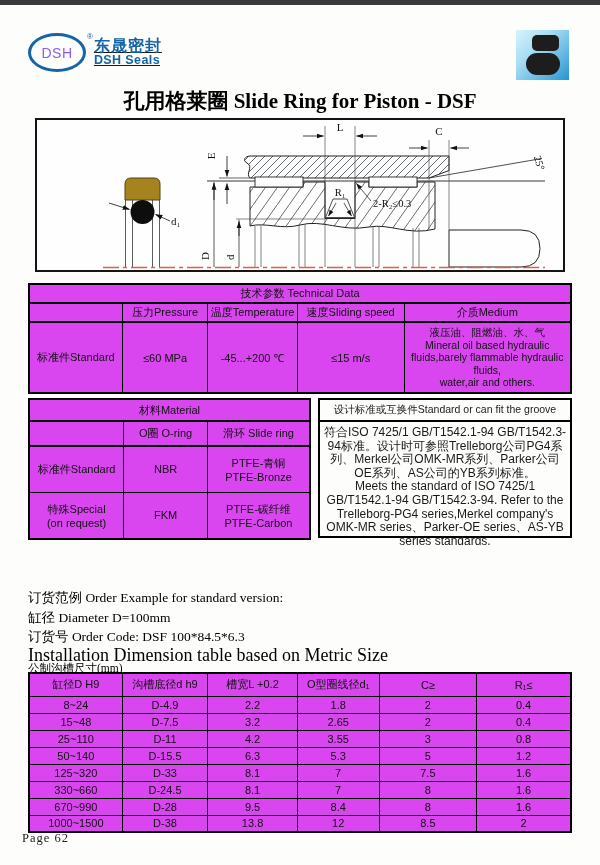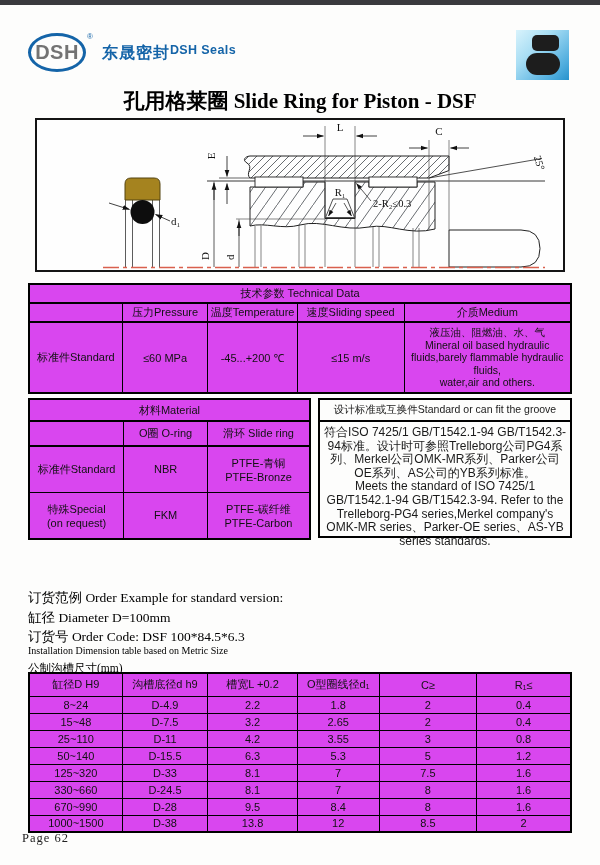--- a/index.html
+++ b/index.html
@@ -10,24 +10,24 @@
     font-family:"Liberation Sans", sans-serif; color:#1a1a1a;
   }
   .abs { position:absolute; }
   .topbar { left:0; top:0; width:600px; height:5px; background:#3a3a3e; }
 
   
   .logo { left:28px; top:33px; display:flex; align-items:center; }
   .oval {
     width:58px; height:39px; border:3px solid #1464a8; border-radius:50%;
     display:flex; align-items:center; justify-content:center;
-    color:#737373; font-weight:bold; font-size:20px; letter-spacing:.5px;
+    color:#8b5cf6; font-weight:normal; font-size:14px; letter-spacing:.5px;
   }
   .reg { color:#1464a8; font-size:8px; align-self:flex-start; margin:-1px 0 0 1px; }
-  .brand { display:flex; flex-direction:row; margin-left:9px; line-height:1.1; }
+  .brand { display:flex; flex-direction:column; margin-left:1px; line-height:1.1;text-decoration:underline; }
   .brand .cn { color:#1464a8; font-weight:bold; font-size:16px; letter-spacing:1px; }
   .brand .en { color:#1464a8; font-weight:bold; font-size:12.5px; letter-spacing:.4px; }
 
   .corner-icon {
     left:516px; top:30px; width:53px; height:50px;
     background:linear-gradient(135deg,#d9f3fc 0%,#a9def4 35%,#4fadde 80%,#2792cc 100%);
     display:flex; flex-direction:column; align-items:center; justify-content:center; gap:2px;
   }
   .ci-top { width:27px; height:16px; background:#1d1d1d; border-radius:5px; margin-left:5px; }
   .ci-bot { width:34px; height:22px; background:#1d1d1d; border-radius:11px; }
@@ -62,21 +62,21 @@
     left:318px; top:398px; width:254px; height:140px; border:2px solid #000;
     background:#fdfdfc;
   }
   .standards .sh {
     height:22px; border-bottom:2px solid #000; display:flex; align-items:center; justify-content:center;
     font-size:10.5px;
   }
   .standards .sb { padding:4px 3px 2px 3px; font-size:12px; line-height:13.6px; text-align:center; }
 
   .order { left:28px; top:588px; width:520px; font-family:"Liberation Serif", serif; font-size:13.5px; line-height:19.5px; color:#000; }
-  .inst-title { left:28px; top:645px; font-family:"Liberation Serif", serif; font-size:10px; color:#000; }
+  .inst-title { left:28px; top:645px; font-family:"Liberation Serif", serif; font-size:18px; color:#000; }
   .inst-sub   { left:28px; top:661px; font-family:"Liberation Serif", serif; font-size:11.5px; color:#000; }
   .pagenum { left:22px; top:831px; font-family:"Liberation Serif", serif; font-size:12.5px; color:#222; letter-spacing:1px; }
 </style>
 </head>
 <body>
 
 <div class="page">
   <div class="abs topbar"></div>
 
   <div class="abs logo">

